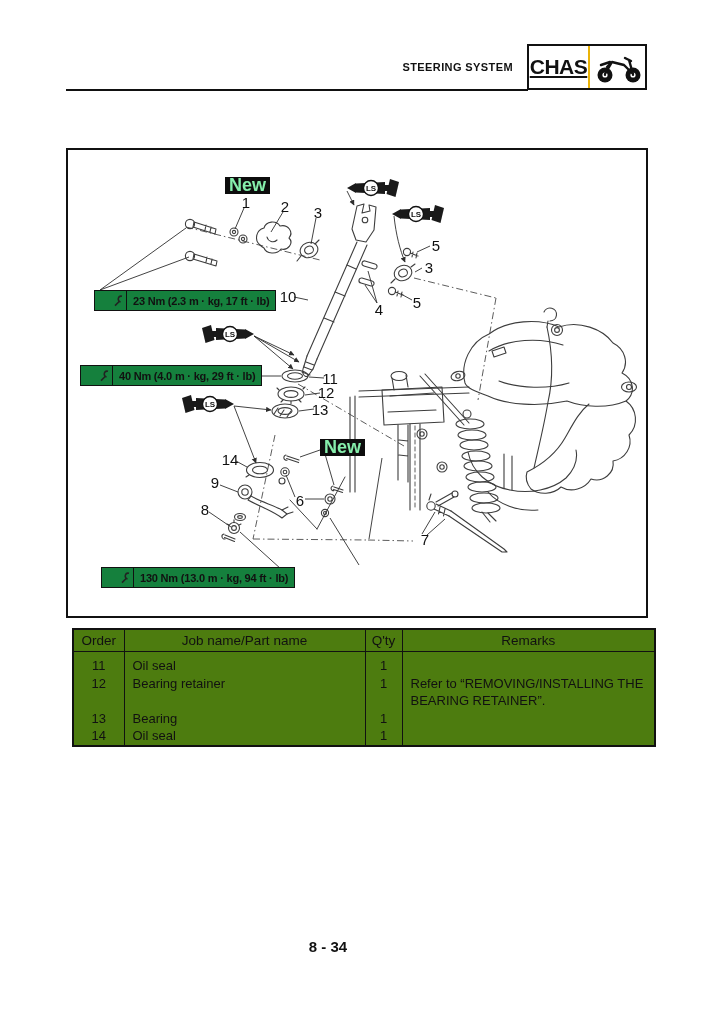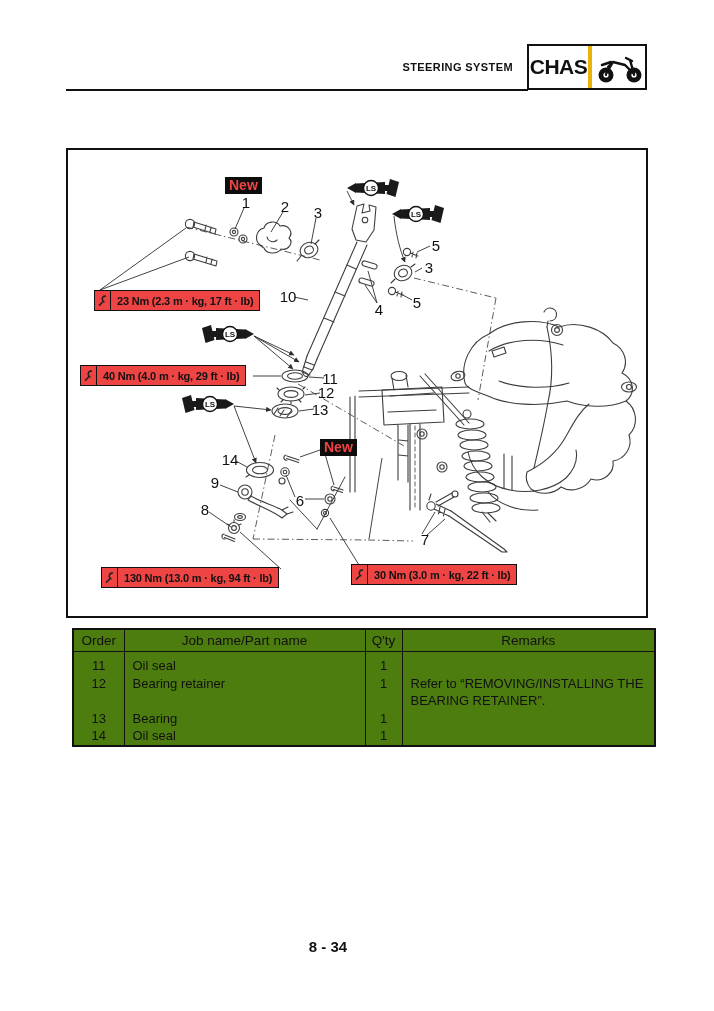--- a/index.html
+++ b/index.html
@@ -3,36 +3,36 @@
 <meta charset="utf-8">
 <style>
   html,body{margin:0;padding:0;}
   body{width:714px;height:1011px;background:#fff;position:relative;
        font-family:"Liberation Sans",sans-serif;color:#111;overflow:hidden;}
   .title{position:absolute;top:61px;right:201px;font-size:11px;font-weight:bold;letter-spacing:.4px;}
   .rule{position:absolute;left:66px;top:89px;width:462px;height:2px;background:#111;}
   .chas{position:absolute;left:527px;top:44px;width:120px;height:46px;border:2.2px solid #111;
         display:flex;box-sizing:border-box;background:#fff;}
   .chas-label{flex:0 0 59px;display:flex;align-items:center;justify-content:center;
-        font-weight:bold;font-size:21px;letter-spacing:-.5px;border-right:4px solid #eab308;}
+        font-weight:bold;font-size:21px;letter-spacing:-.5px;border-right:2px solid #eab308;text-decoration:underline;}
   .chas-icon{flex:1;display:flex;align-items:center;justify-content:center;}
   .diagram{position:absolute;left:66px;top:148px;width:578px;height:466px;border:2.2px solid #111;background:#fff;}
   svg.art{position:absolute;left:0;top:0;}
   svg.art *{vector-effect:non-scaling-stroke;}
   .lineart{stroke:#3d3d3d;stroke-width:1.1;fill:none;stroke-linecap:round;stroke-linejoin:round;}
   .ld{stroke:#2e2e2e;stroke-width:.9;fill:none;}
   .dd{stroke:#4a4a4a;stroke-width:.9;fill:none;stroke-dasharray:7 3 1.5 3;}
   .ds{stroke:#4a4a4a;stroke-width:.9;fill:none;stroke-dasharray:4 3;}
   .lsdark{fill:#1a1a1a;stroke:none;}
   .lscirc{fill:#fff;stroke:#111;stroke-width:1.3;}
   svg text{font-family:"Liberation Sans",sans-serif;}
   .ls-text{font-size:8px;font-weight:bold;fill:#111;text-anchor:middle;}
-  .newtag{position:absolute;background:#0d0d0d;color:#ef4444;font-weight:bold;font-size:14px;
+  .newtag{position:absolute;background:#0d0d0d;color:#86efac;font-weight:bold;font-size:18px;
           padding:0 4px;height:17px;line-height:17px;}
-  .torque{position:absolute;display:inline-flex;align-items:stretch;border:1.6px solid #111;background:#ef4444;height:19px;}
+  .torque{position:absolute;display:inline-flex;align-items:stretch;border:1.6px solid #111;background:#15803d;height:19px;padding-left:16px;}
   .wcell{width:15px;display:flex;align-items:center;justify-content:center;border-right:1.2px solid #111;}
   .tlabel{padding:0 6px;font-weight:bold;font-size:11px;letter-spacing:-.2px;white-space:nowrap;align-self:center;}
   .callout{position:absolute;transform:translate(-50%,-50%);font-size:15px;color:#101010;}
   .ptable{position:absolute;left:72px;top:628px;width:582px;border-collapse:collapse;table-layout:fixed;
           font-size:13px;border:2.2px solid #111;background:#4d7c0f;}
   .ptable th{font-weight:normal;font-size:13.5px;border-bottom:1.6px solid #111;padding:3px 0;text-align:center;}
   .ptable td{vertical-align:top;line-height:17.5px;padding:0 8px;}
   .ptable .cl{border-left:1.4px solid #111;margin-left:28px;}
   .ptable .tc{text-align:center;}
   .ptable tr.first td{padding-top:5px;}
@@ -279,29 +279,20 @@
   </div>
   <div class="torque" style="left:33px;top:417px">
     <span class="wcell">
       <svg width="11" height="14" viewBox="0 0 12 14">
           <path d="M2.2 12 L7 7.2" stroke="#222" stroke-width="1.7" fill="none"></path>
           <path d="M9.8 1.8 A3.1 3.1 0 1 0 8.2 8.2" stroke="#222" stroke-width="1.7" fill="none"></path>
         </svg>
     </span>
     <span class="tlabel">130 Nm (13.0 m · kg, 94 ft · lb)</span>
   </div>
-  <div class="torque" style="left:283px;top:414px">
-    <span class="wcell">
-      <svg width="11" height="14" viewBox="0 0 12 14">
-          <path d="M2.2 12 L7 7.2" stroke="#222" stroke-width="1.7" fill="none"></path>
-          <path d="M9.8 1.8 A3.1 3.1 0 1 0 8.2 8.2" stroke="#222" stroke-width="1.7" fill="none"></path>
-        </svg>
-    </span>
-    <span class="tlabel">30 Nm (3.0 m · kg, 22 ft · lb)</span>
-  </div>
 
   <span class="callout" style="left:178px;top:52px">1</span>
   <span class="callout" style="left:217px;top:56px">2</span>
   <span class="callout" style="left:250px;top:62px">3</span>
   <span class="callout" style="left:368px;top:95px">5</span>
   <span class="callout" style="left:361px;top:117px">3</span>
   <span class="callout" style="left:349px;top:152px">5</span>
   <span class="callout" style="left:311px;top:159px">4</span>
   <span class="callout" style="left:220px;top:146px">10</span>
   <span class="callout" style="left:262px;top:228px">11</span>

